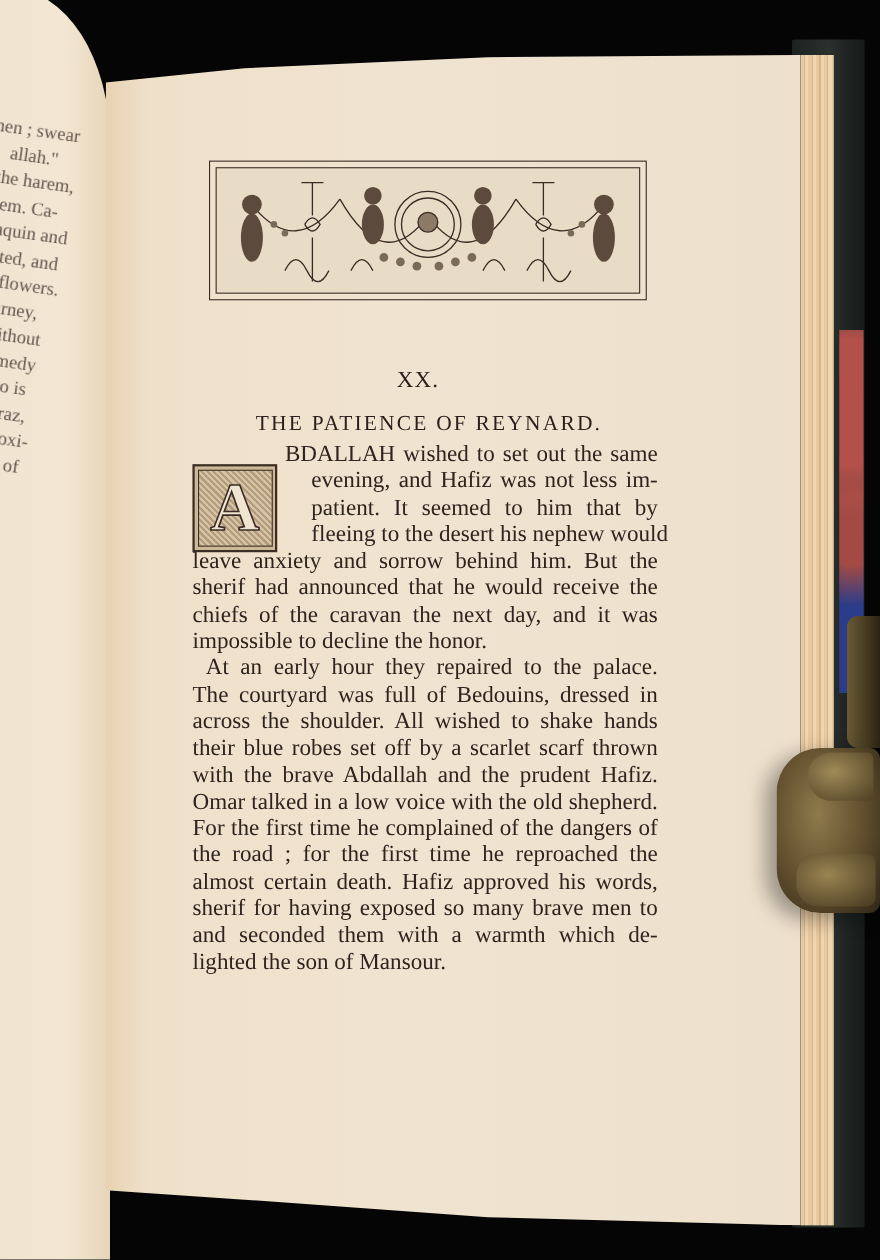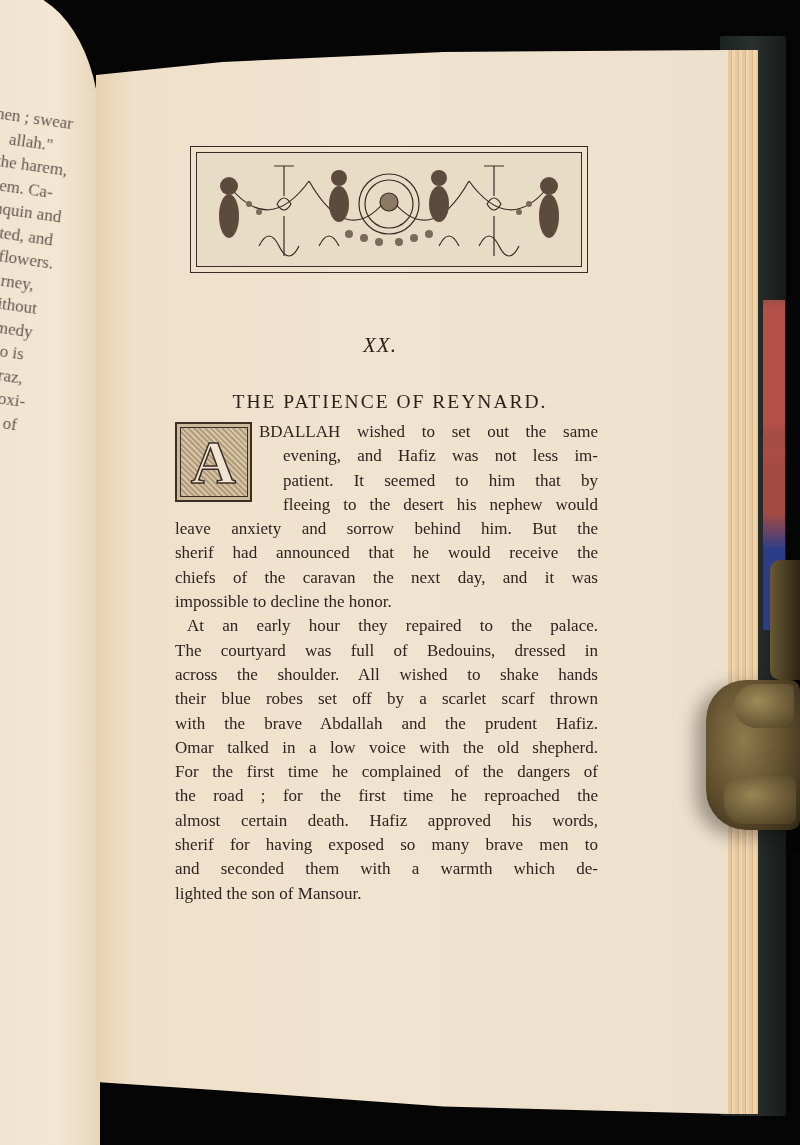--- a/index.html
+++ b/index.html
@@ -74,43 +74,43 @@
     border:1.5px solid #3a2c24; padding:5px;
   }
   .headpiece-inner {
     width:100%; height:100%; border:1.5px solid #3a2c24;
     background:#e9dcc6;
     display:flex; align-items:center; justify-content:space-around;
   }
 
   .chapter-num {
     position:absolute; left:0; width:760px; top:333px; text-align:center;
-    font-size:21px; letter-spacing:1px; color:#2a1f1b;font-style:italic;
+    font-size:21px; letter-spacing:1px; color:#2a1f1b;
   }
   .chapter-title {
     position:absolute; left:0; width:780px; top:375px; text-align:center;
-    font-size:19.5px; letter-spacing:2px; color:#2a1f1b;margin-top:16px;
+    font-size:19.5px; letter-spacing:2px; color:#2a1f1b;
   }
 
   .dropcap {
     position:absolute; left:175px; top:422px; width:77px; height:80px;
     border:2px solid #3d2e24; background:#cdb99a;
     display:flex; align-items:center; justify-content:center;
   }
   .dropcap-inner {
     width:68px; height:70px; border:1.5px solid #3d2e24;
     background:repeating-linear-gradient(45deg,#b39d7d 0 2px,#d6c4a6 2px 4px);
     display:flex; align-items:center; justify-content:center;
     font-size:62px; font-weight:bold; color:#f0e4d2;
     -webkit-text-stroke:1.5px #3a2c24; line-height:1;
   }
 
   .body-text {
-    position:absolute; left:175px; top:420px; width:423px;
-    font-size:17px; line-height:24.3px; color:#2e231f;
+    position:absolute; left:175px; top:400px; width:423px;
+    font-size:21px; line-height:24.3px; color:#2e231f;
   }
   .line { display:block; white-space:nowrap; text-align:justify; text-align-last:justify; height:24.3px; }
   .line.indent-cap { padding-left:108px; }
   .line.para { padding-left:12px; }
   .line.last { text-align-last:left; }
 </style>
 </head>
 <body>
 
 <div></div>

